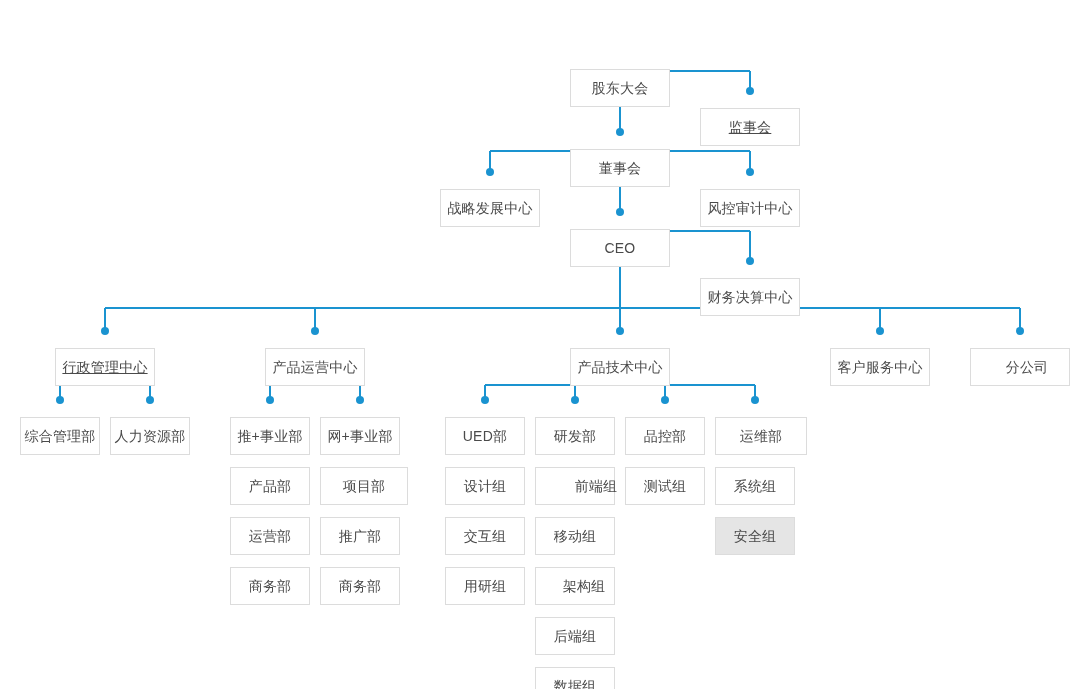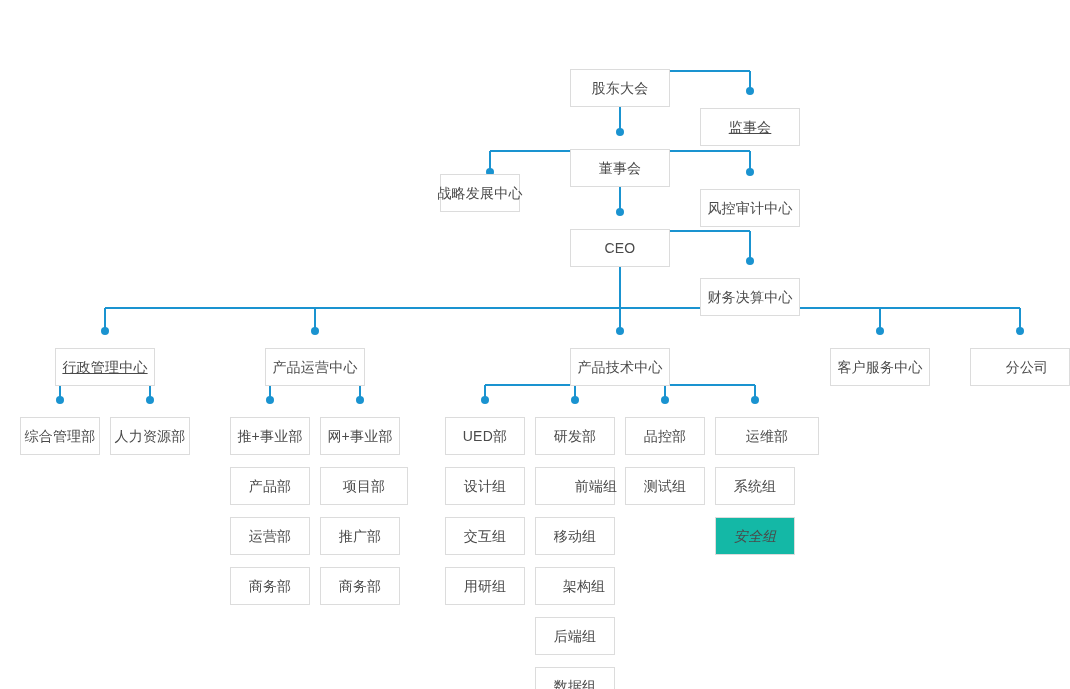--- a/index.html
+++ b/index.html
@@ -149,21 +149,21 @@
       <circle cx="665" cy="450" r="4" fill="#1a93d0"></circle>
       <line x1="755" y1="438" x2="755" y2="450" stroke="#1a93d0" stroke-width="1.6" shape-rendering="crispEdges"></line>
       <circle cx="755" cy="450" r="4" fill="#1a93d0"></circle>
       <line x1="755" y1="488" x2="755" y2="500" stroke="#1a93d0" stroke-width="1.6" shape-rendering="crispEdges"></line>
       <circle cx="755" cy="500" r="4" fill="#1a93d0"></circle>
     </svg>
   <div id="node-layer">
       <div class="org-node wide" style="left: 570px; top: 52px; width: 100px; height: 38px; border-color: rgb(220, 220, 220); background: rgb(255, 255, 255); color: rgb(74, 74, 74);">股东大会</div>
       <div class="org-node wide" style="left: 700px; top: 91px; width: 100px; height: 38px; border-color: rgb(220, 220, 220); background: rgb(255, 255, 255); color: rgb(74, 74, 74); text-decoration: underline;">监事会</div>
       <div class="org-node wide" style="left: 570px; top: 132px; width: 100px; height: 38px; border-color: rgb(220, 220, 220); background: rgb(255, 255, 255); color: rgb(74, 74, 74);">董事会</div>
-      <div class="org-node wide" style="left: 440px; top: 157px; width: 80px; height: 38px; border-color: rgb(220, 220, 220); background: rgb(255, 255, 255); color: rgb(74, 74, 74);">战略发展中心</div>
+      <div class="org-node wide" style="left: 440px; top: 172px; width: 100px; height: 38px; border-color: rgb(220, 220, 220); background: rgb(255, 255, 255); color: rgb(74, 74, 74);">战略发展中心</div>
       <div class="org-node wide" style="left: 700px; top: 172px; width: 100px; height: 38px; border-color: rgb(220, 220, 220); background: rgb(255, 255, 255); color: rgb(74, 74, 74);">风控审计中心</div>
       <div class="org-node wide" style="left: 570px; top: 212px; width: 100px; height: 38px; border-color: rgb(220, 220, 220); background: rgb(255, 255, 255); color: rgb(74, 74, 74);">CEO</div>
       <div class="org-node wide" style="left: 700px; top: 261px; width: 100px; height: 38px; border-color: rgb(220, 220, 220); background: rgb(255, 255, 255); color: rgb(74, 74, 74);">财务决算中心</div>
       <div class="org-node wide" style="left: 55px; top: 331px; width: 100px; height: 38px; border-color: rgb(220, 220, 220); background: rgb(255, 255, 255); color: rgb(74, 74, 74); text-decoration: underline;">行政管理中心</div>
       <div class="org-node wide" style="left: 265px; top: 331px; width: 100px; height: 38px; border-color: rgb(220, 220, 220); background: rgb(255, 255, 255); color: rgb(74, 74, 74);">产品运营中心</div>
       <div class="org-node wide" style="left: 570px; top: 331px; width: 100px; height: 38px; border-color: rgb(220, 220, 220); background: rgb(255, 255, 255); color: rgb(74, 74, 74);">产品技术中心</div>
       <div class="org-node wide" style="left: 830px; top: 331px; width: 100px; height: 38px; border-color: rgb(220, 220, 220); background: rgb(255, 255, 255); color: rgb(74, 74, 74);">客户服务中心</div>
       <div class="org-node wide" style="left: 970px; top: 331px; width: 100px; height: 38px; border-color: rgb(220, 220, 220); background: rgb(255, 255, 255); color: rgb(74, 74, 74); padding-left: 14px;">分公司</div>
       <div class="org-node" style="left: 20px; top: 400px; width: 80px; height: 38px; border-color: rgb(220, 220, 220); background: rgb(255, 255, 255); color: rgb(74, 74, 74);">综合管理部</div>
       <div class="org-node" style="left: 110px; top: 400px; width: 80px; height: 38px; border-color: rgb(220, 220, 220); background: rgb(255, 255, 255); color: rgb(74, 74, 74);">人力资源部</div>
@@ -171,26 +171,26 @@
       <div class="org-node" style="left: 320px; top: 400px; width: 80px; height: 38px; border-color: rgb(220, 220, 220); background: rgb(255, 255, 255); color: rgb(74, 74, 74);">网+事业部</div>
       <div class="org-node" style="left: 230px; top: 450px; width: 80px; height: 38px; border-color: rgb(220, 220, 220); background: rgb(255, 255, 255); color: rgb(74, 74, 74);">产品部</div>
       <div class="org-node" style="left: 320px; top: 450px; width: 88px; height: 38px; border-color: rgb(220, 220, 220); background: rgb(255, 255, 255); color: rgb(74, 74, 74);">项目部</div>
       <div class="org-node" style="left: 230px; top: 500px; width: 80px; height: 38px; border-color: rgb(220, 220, 220); background: rgb(255, 255, 255); color: rgb(74, 74, 74);">运营部</div>
       <div class="org-node" style="left: 320px; top: 500px; width: 80px; height: 38px; border-color: rgb(220, 220, 220); background: rgb(255, 255, 255); color: rgb(74, 74, 74);">推广部</div>
       <div class="org-node" style="left: 230px; top: 550px; width: 80px; height: 38px; border-color: rgb(220, 220, 220); background: rgb(255, 255, 255); color: rgb(74, 74, 74);">商务部</div>
       <div class="org-node" style="left: 320px; top: 550px; width: 80px; height: 38px; border-color: rgb(220, 220, 220); background: rgb(255, 255, 255); color: rgb(74, 74, 74);">商务部</div>
       <div class="org-node" style="left: 445px; top: 400px; width: 80px; height: 38px; border-color: rgb(220, 220, 220); background: rgb(255, 255, 255); color: rgb(74, 74, 74);">UED部</div>
       <div class="org-node" style="left: 535px; top: 400px; width: 80px; height: 38px; border-color: rgb(220, 220, 220); background: rgb(255, 255, 255); color: rgb(74, 74, 74);">研发部</div>
       <div class="org-node" style="left: 625px; top: 400px; width: 80px; height: 38px; border-color: rgb(220, 220, 220); background: rgb(255, 255, 255); color: rgb(74, 74, 74);">品控部</div>
-      <div class="org-node" style="left: 715px; top: 400px; width: 104px; height: 38px; border-color: rgb(220, 220, 220); background: rgb(255, 255, 255); color: rgb(74, 74, 74);">运维部</div>
+      <div class="org-node" style="left: 715px; top: 400px; width: 92px; height: 38px; border-color: rgb(220, 220, 220); background: rgb(255, 255, 255); color: rgb(74, 74, 74);">运维部</div>
       <div class="org-node" style="left: 445px; top: 450px; width: 80px; height: 38px; border-color: rgb(220, 220, 220); background: rgb(255, 255, 255); color: rgb(74, 74, 74);">设计组</div>
       <div class="org-node" style="left: 535px; top: 450px; width: 80px; height: 38px; border-color: rgb(220, 220, 220); background: rgb(255, 255, 255); color: rgb(74, 74, 74); padding-left: 42px;">前端组</div>
       <div class="org-node" style="left: 625px; top: 450px; width: 80px; height: 38px; border-color: rgb(220, 220, 220); background: rgb(255, 255, 255); color: rgb(74, 74, 74);">测试组</div>
       <div class="org-node" style="left: 715px; top: 450px; width: 80px; height: 38px; border-color: rgb(220, 220, 220); background: rgb(255, 255, 255); color: rgb(74, 74, 74);">系统组</div>
       <div class="org-node" style="left: 445px; top: 500px; width: 80px; height: 38px; border-color: rgb(220, 220, 220); background: rgb(255, 255, 255); color: rgb(74, 74, 74);">交互组</div>
       <div class="org-node" style="left: 535px; top: 500px; width: 80px; height: 38px; border-color: rgb(220, 220, 220); background: rgb(255, 255, 255); color: rgb(74, 74, 74);">移动组</div>
-      <div class="org-node" style="left: 715px; top: 500px; width: 80px; height: 38px; border-color: rgb(220, 220, 220); background: #14b8a6; color: rgb(74, 74, 74); font-style: italic;">安全组</div>
+      <div class="org-node" style="left: 715px; top: 500px; width: 80px; height: 38px; border-color: rgb(220, 220, 220); background: #e5e5e5; color: rgb(74, 74, 74);">安全组</div>
       <div class="org-node" style="left: 445px; top: 550px; width: 80px; height: 38px; border-color: rgb(220, 220, 220); background: rgb(255, 255, 255); color: rgb(74, 74, 74);">用研组</div>
       <div class="org-node" style="left: 535px; top: 550px; width: 80px; height: 38px; border-color: rgb(220, 220, 220); background: rgb(255, 255, 255); color: rgb(74, 74, 74); padding-left: 18px;">架构组</div>
       <div class="org-node" style="left: 535px; top: 600px; width: 80px; height: 38px; border-color: rgb(220, 220, 220); background: rgb(255, 255, 255); color: rgb(74, 74, 74);">后端组</div>
       <div class="org-node" style="left: 535px; top: 650px; width: 80px; height: 38px; border-color: rgb(220, 220, 220); background: rgb(255, 255, 255); color: rgb(74, 74, 74);">数据组</div>
     </div>
 </div>
 
 </body></html>

